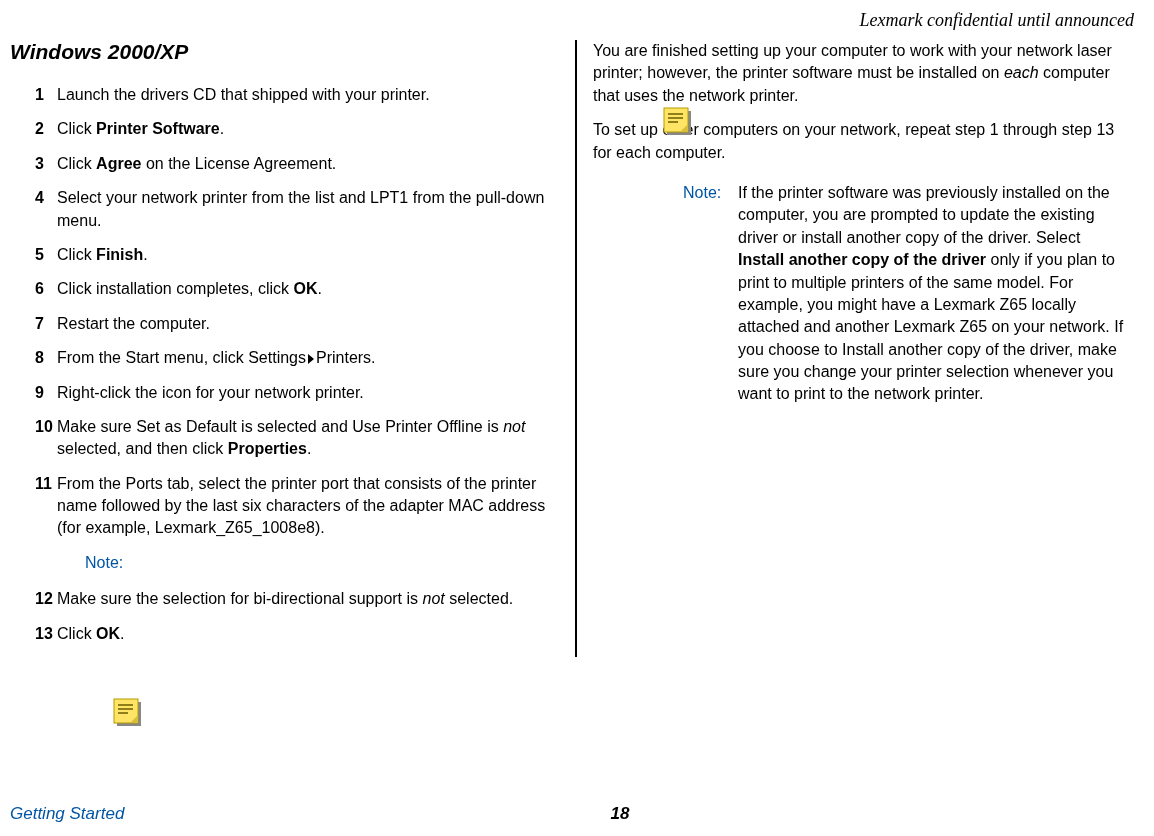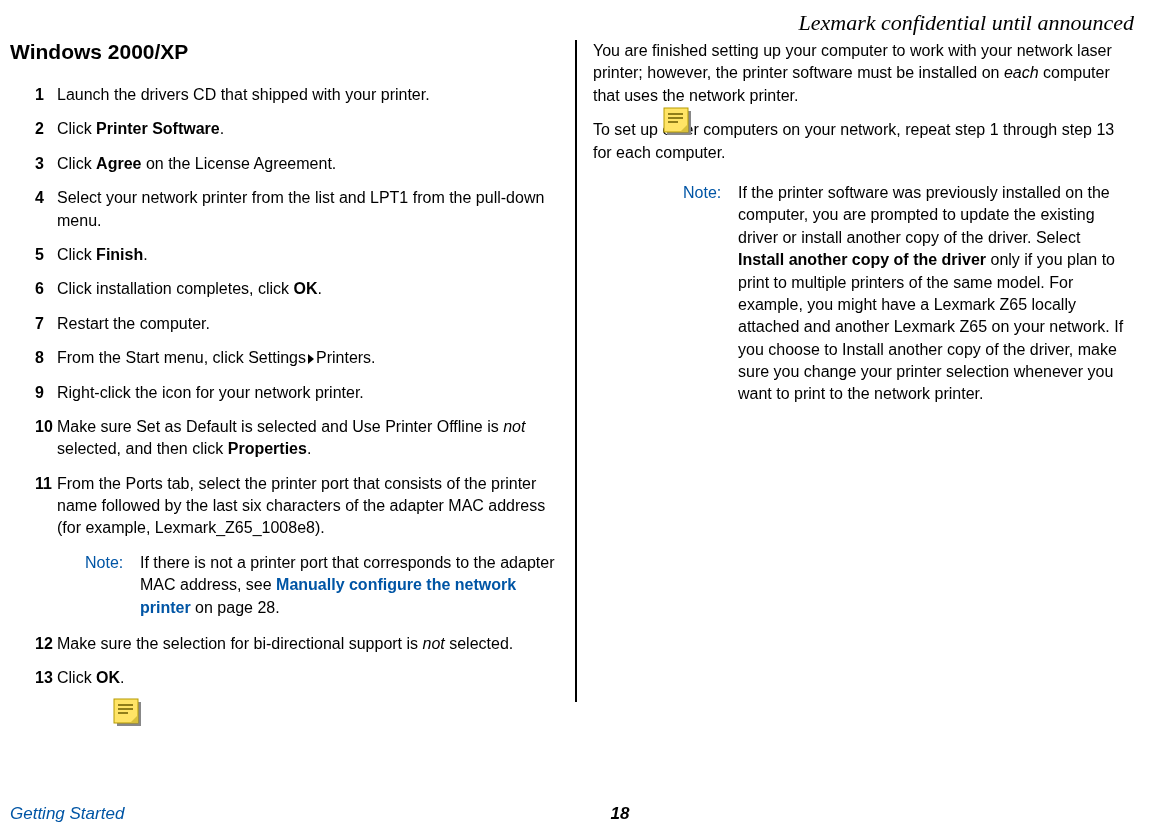--- a/index.html
+++ b/index.html
@@ -16,38 +16,39 @@
       height: 836px;
       position: relative;
       padding: 12px 10px 0 10px;
     }
     .header-right {
       position: absolute;
       top: 10px;
       right: 20px;
       font-style: italic;
       font-family: 'Times New Roman', serif;
-      font-size: 22px;
+      font-size: 18px;
     }
     .content {
       display: flex;
       margin-top: 28px;
     }
     .column-left {
       width: 565px;
       padding-right: 15px;
     }
     .column-right {
       width: 555px;
       padding-left: 16px;
       border-left: 2px solid #000;
     }
     .section-heading {
       font-family: Arial, Helvetica, sans-serif;
       font-weight: bold;
+      font-style: italic;
       font-size: 21px;
       margin-bottom: 20px;
     }
     .list {
       margin-left: 25px;
     }
     .list-item {
       display: flex;
       margin-bottom: 12px;
       line-height: 1.4;
@@ -211,23 +212,20 @@
         </div>
       </div>
 
       <div class="list-item">
         <div class="list-num">11</div>
         <div class="list-text">From the Ports tab, select the printer port that consists of the printer name followed by the last six characters of the adapter MAC address (for example, Lexmark_Z65_1008e8).</div>
       </div>
 
       <div class="note-block">
         <div class="note-label">Note:</div>
-        <div class="note-text">
-          <span>If there is not a printer port that corresponds to the adapter MAC address, see </span><span class="link-text">Manually configure the network printer</span><span> on page 28.</span>
-        </div>
       </div>
 
       <div class="list-item">
         <div class="list-num">12</div>
         <div class="list-text">
           <span>Make sure the selection for bi-directional support is </span><span class="italic">not</span><span> selected.</span>
         </div>
       </div>
 
       <div class="list-item">

